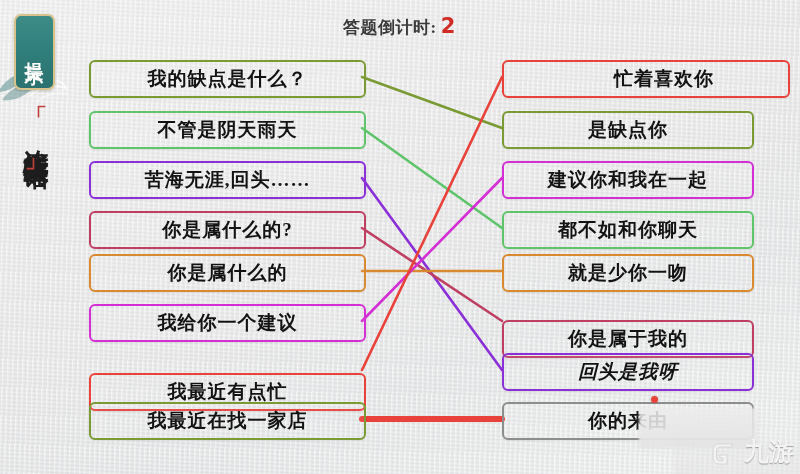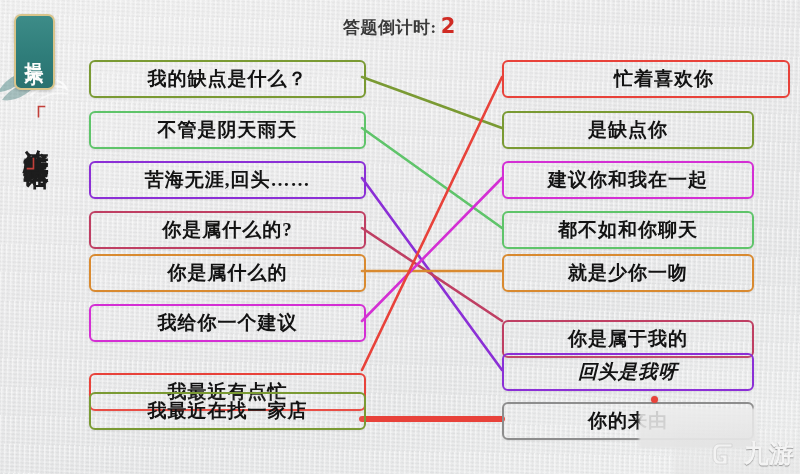--- a/index.html
+++ b/index.html
@@ -75,21 +75,21 @@
   .colR{left:502px;width:248px;}
 
   svg#wires{position:absolute;left:0;top:0;width:800px;height:474px;pointer-events:none;}
 
   #endpoint-dot{position:absolute;width:7px;height:7px;border-radius:50%;background:#e8423a;
     left:651px;top:396px;box-shadow:0 0 2px rgba(0,0,0,.25);}
 
   
   #wm{position:absolute;right:6px;bottom:4px;display:flex;align-items:center;gap:3px;opacity:.92;}
   #wm .cn{font-size:25px;font-weight:700;color:#f5f5f5;text-shadow:0 1px 1px rgba(120,120,120,.75);
-    font-family:Liberation Serif, serif;line-height:1;}
+    font-family:Liberation Mono, monospace;line-height:1;}
   #wm-plate{position:absolute;right:0;bottom:0;width:126px;height:52px;
     background:linear-gradient(180deg,rgba(232,232,232,.0),rgba(226,226,226,.55));}
   #wm-smudge{position:absolute;left:639px;top:408px;width:118px;height:40px;
     background:linear-gradient(180deg,rgba(236,236,236,.85),rgba(228,228,228,.95));filter:blur(1px);}
 </style>
 </head>
 <body>
 
 <div id="stage">
   <div class="noise"></div>
@@ -143,21 +143,21 @@
       </div>
       <div class="opt colL" style="top: 254px; border-color: rgb(217, 138, 48);">
         <span class="t">你是属什么的</span>
       </div>
       <div class="opt colL" style="top: 304px; border-color: rgb(212, 47, 212);">
         <span class="t">我给你一个建议</span>
       </div>
       <div class="opt colL" style="top: 373px; border-color: rgb(232, 66, 58);">
         <span class="t">我最近有点忙</span>
       </div>
-      <div class="opt colL" style="top: 392px; border-color: rgb(122, 154, 51);">
+      <div class="opt colL" style="top: 402px; border-color: rgb(122, 154, 51);">
         <span class="t">我最近在找一家店</span>
       </div>
     </div>
   <div id="right-col">
       <div class="opt colR" style="top: 60px; border-color: rgb(232, 66, 58); padding-left: 36px;">
         <span class="t">忙着喜欢你</span>
       </div>
       <div class="opt colR" style="top: 111px; border-color: rgb(122, 154, 51);">
         <span class="t">是缺点你</span>
       </div>

